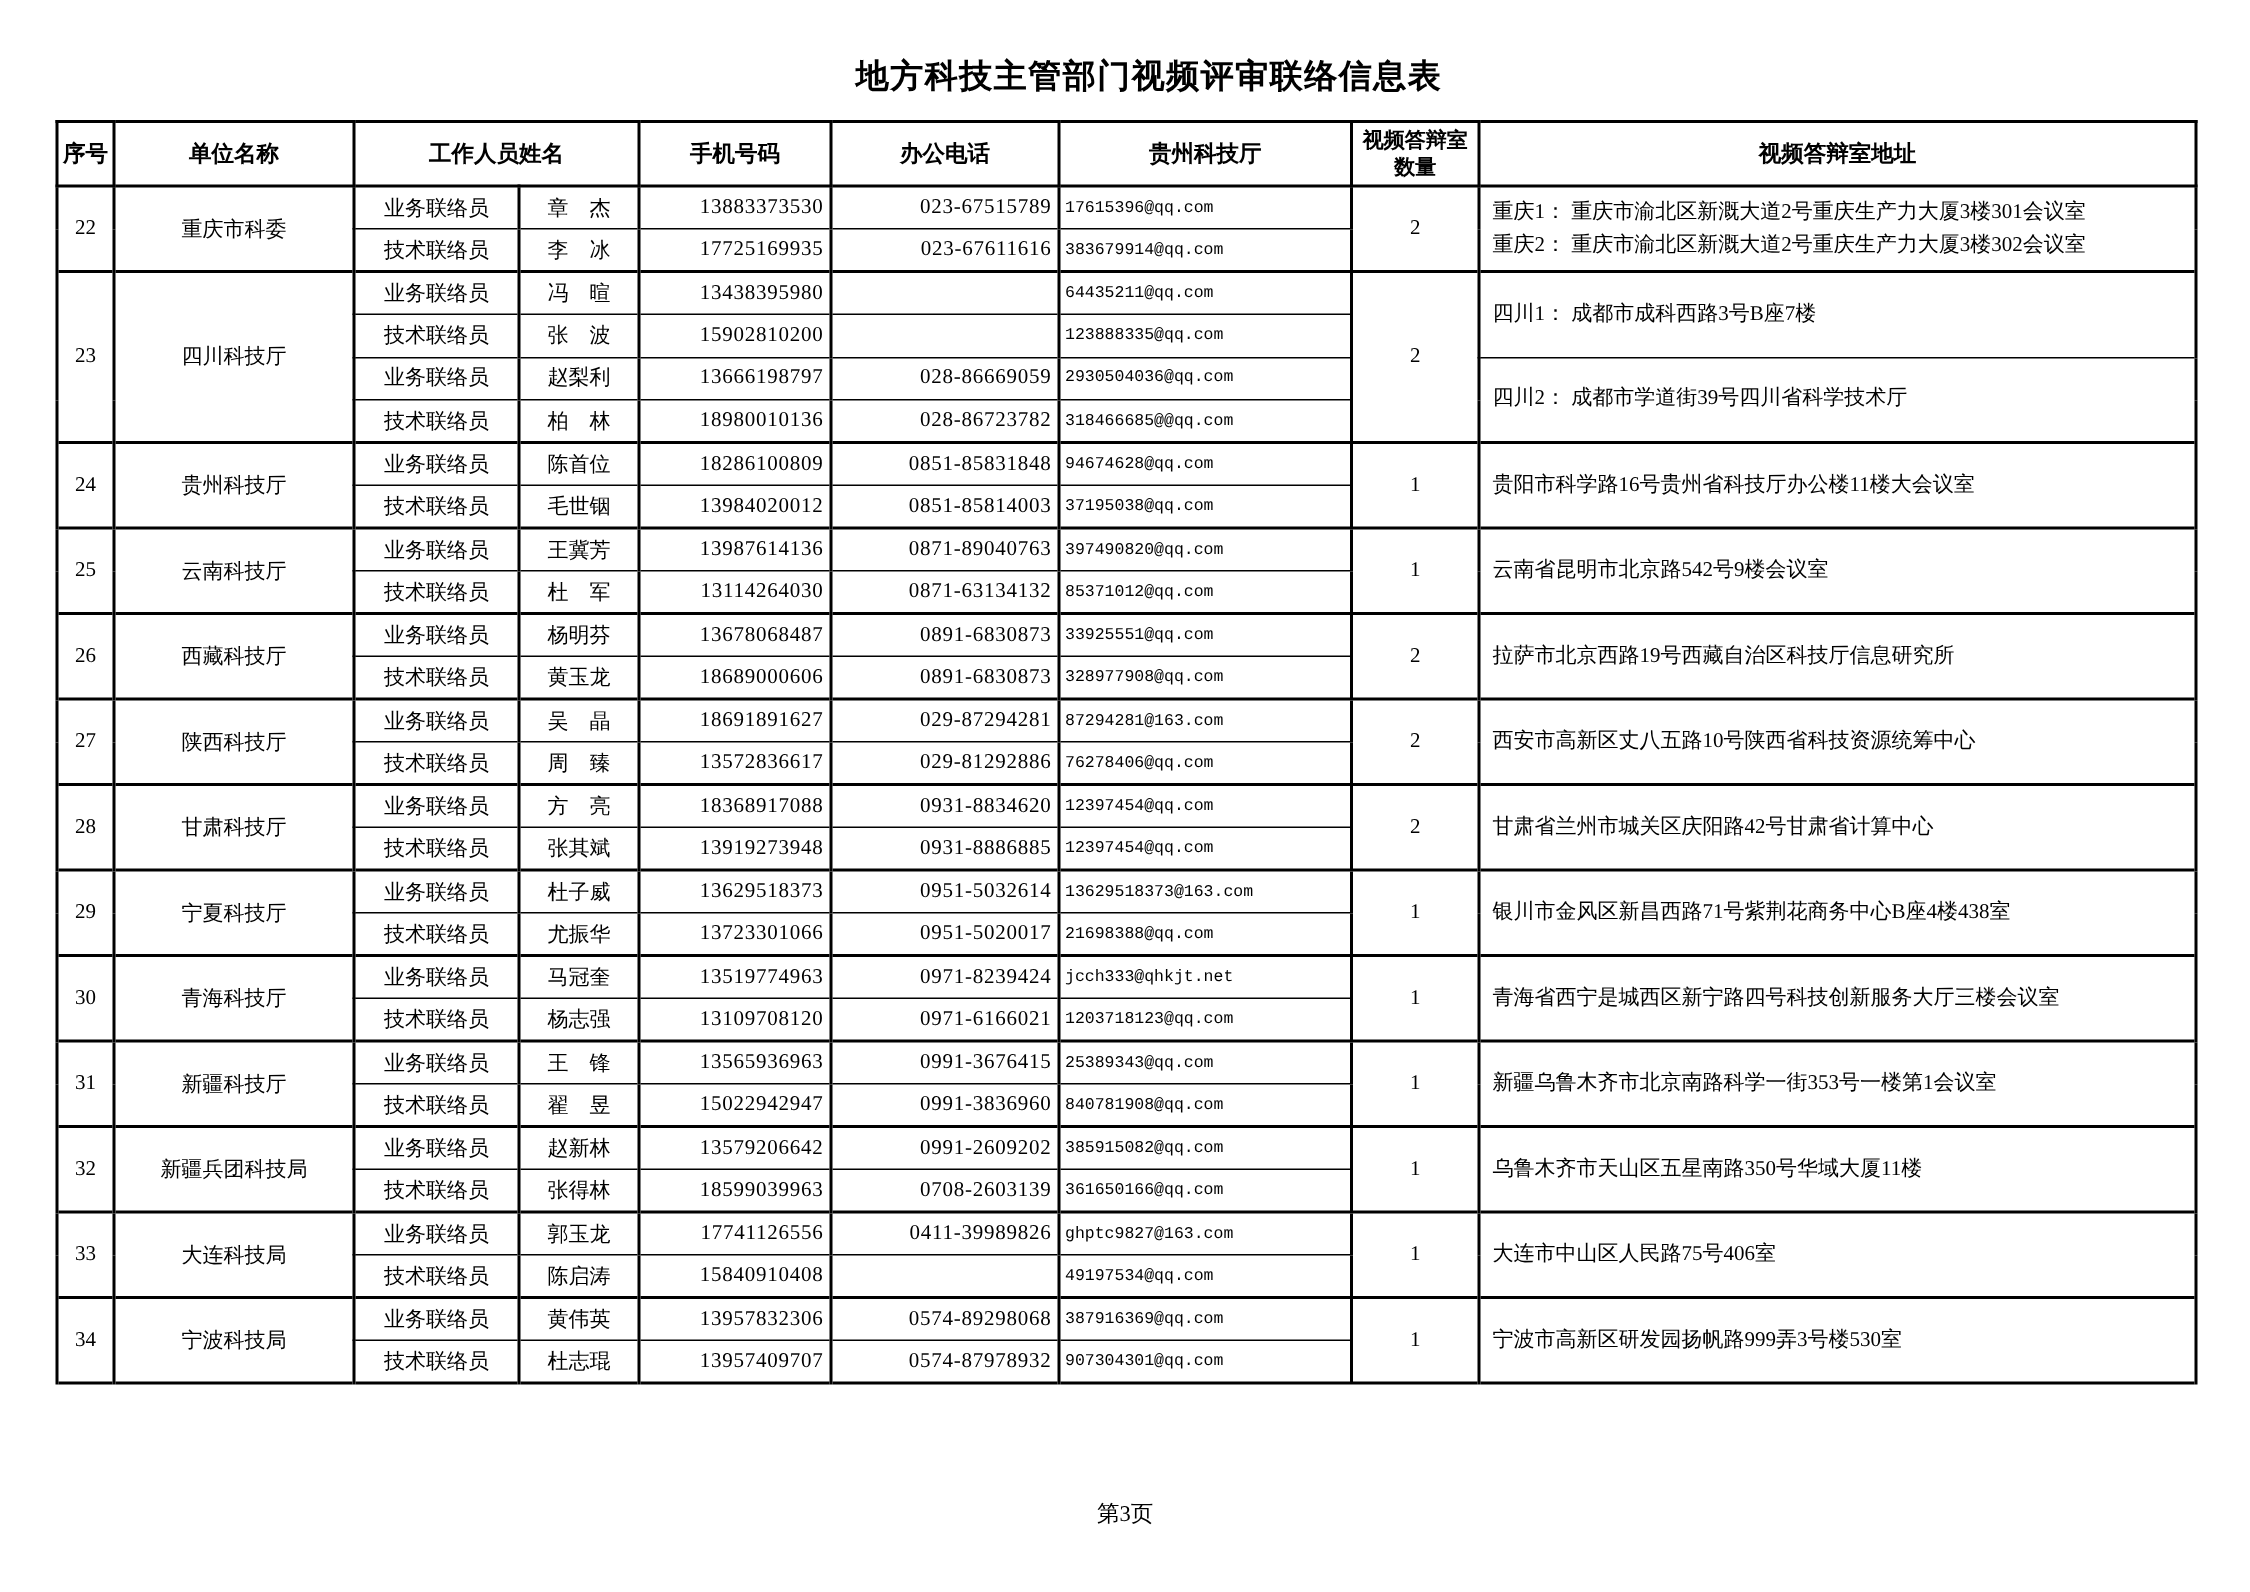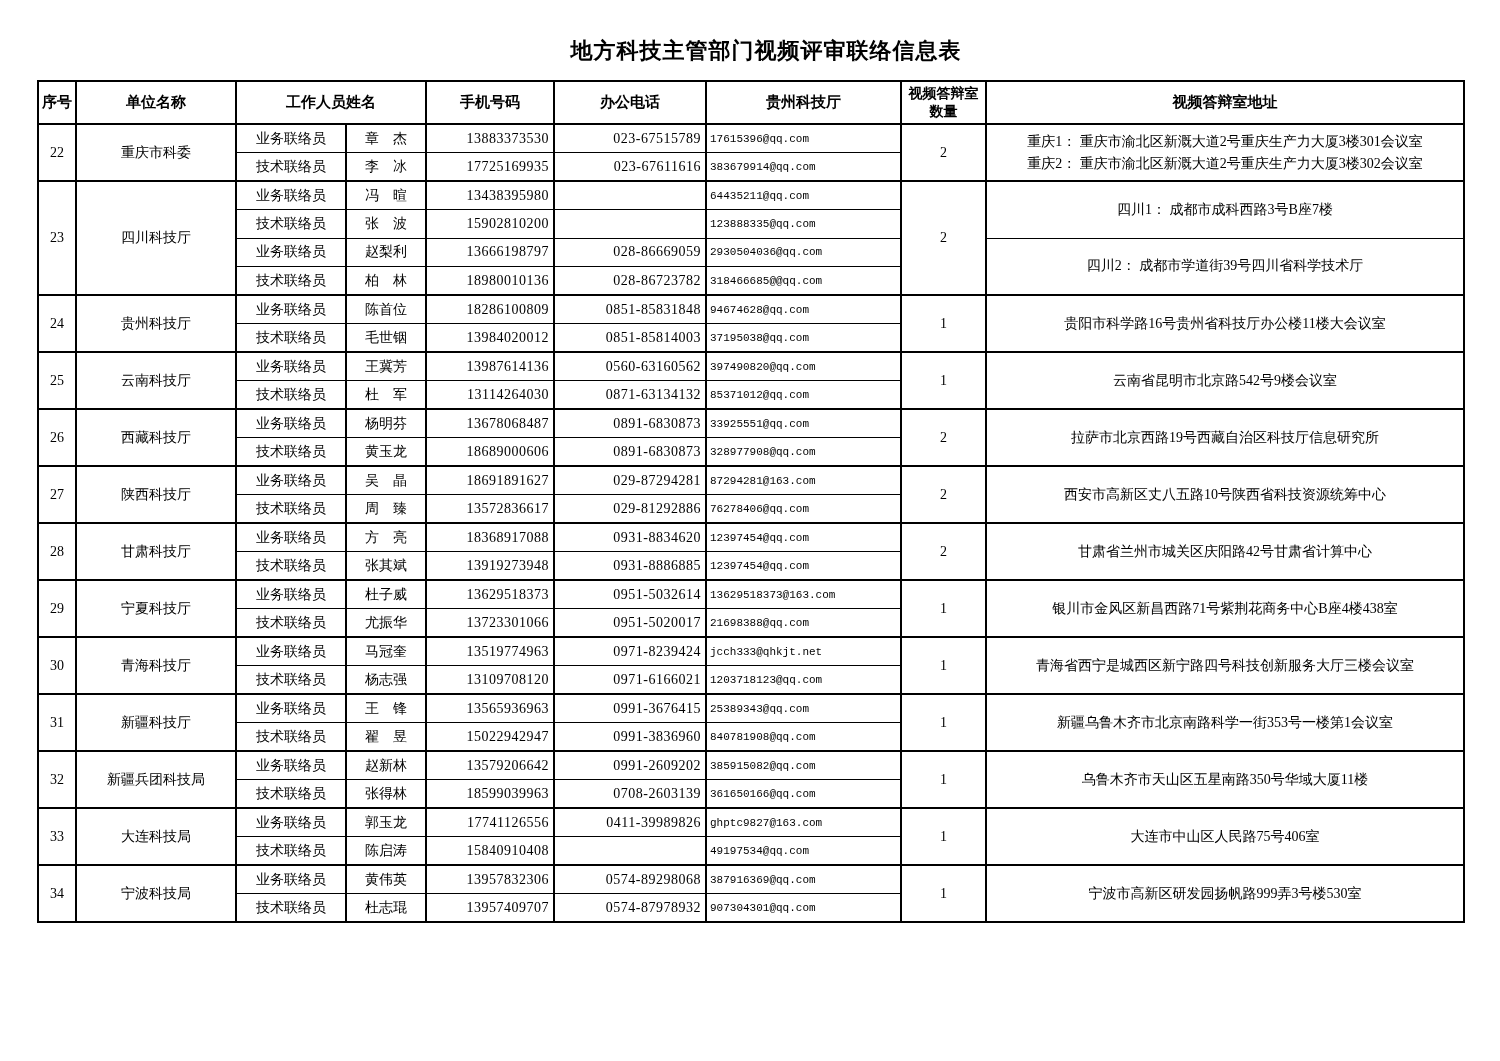--- a/index.html
+++ b/index.html
@@ -28,21 +28,21 @@
   td {
     border:1px solid #000; border-left-width:2px; border-right-width:2px;
     font-size:14px; padding:0 4px; text-align:center; vertical-align:middle;
     overflow:hidden; white-space:nowrap;
   }
   tr.group-start td { border-top-width:2px; }
   td.email {
     text-align:left; font-family:"Liberation Mono","DejaVu Sans Mono",monospace;
     font-size:11px; padding-left:3px;
   }
-  td.address { text-align:center; padding:0 8px; white-space:normal; line-height:1.55;font-family:Liberation Serif, serif; }
+  td.address { text-align:left; padding:0 8px; white-space:normal; line-height:1.55;font-family:Liberation Serif, serif; }
   td.address div { white-space:nowrap; }
   td.mobile, td.office { letter-spacing:0.5px;text-align:right; }
   .footer {
     position:absolute; top:1000px; left:0; width:100%; text-align:center;
     font-size:15px;
   }
 </style>
 </head>
 <body>
 
@@ -152,21 +152,21 @@
           <td class="mobile">13984020012</td>
           <td class="office">0851-85814003</td>
           <td class="email">37195038@qq.com</td>
         </tr>
         <tr class="group-start">
           <td class="no" rowspan="2">25</td>
           <td class="unit" rowspan="2">云南科技厅</td>
           <td class="role">业务联络员</td>
           <td class="name">王冀芳</td>
           <td class="mobile">13987614136</td>
-          <td class="office">0560-63160562</td>
+          <td class="office">0871-89040763</td>
           <td class="email">397490820@qq.com</td>
           <td class="count" rowspan="2">1</td>
           <td class="address" rowspan="2">
             <div>云南省昆明市北京路542号9楼会议室</div>
           </td>
         </tr>
         <tr>
           <td class="role">技术联络员</td>
           <td class="name">杜　军</td>
           <td class="mobile">13114264030</td>
@@ -349,13 +349,14 @@
         <tr>
           <td class="role">技术联络员</td>
           <td class="name">杜志琨</td>
           <td class="mobile">13957409707</td>
           <td class="office">0574-87978932</td>
           <td class="email">907304301@qq.com</td>
         </tr>
       </tbody>
   </table>
 
+  <div class="footer">第3页</div>
 </div>
 
 </body></html>

